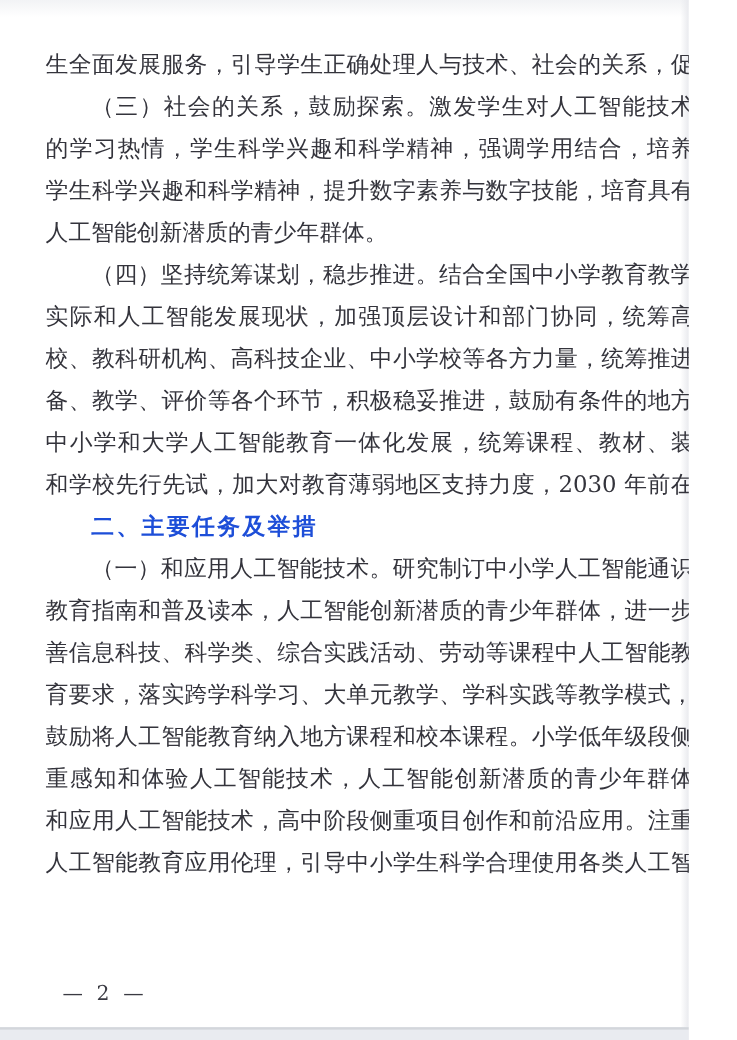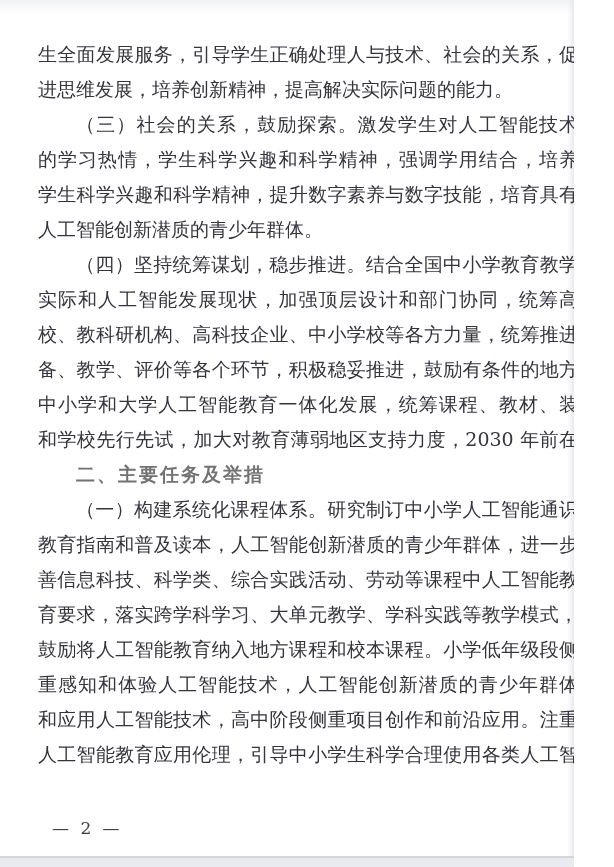--- a/index.html
+++ b/index.html
@@ -35,52 +35,51 @@
     font-size:19px;
     text-align:justify;
     text-align-last:justify;
     white-space:normal;
     overflow:hidden;
   }
   .line.end{text-align-last:left;}
   .line.ind{text-indent:2em;}
   .line.heading{
     font-weight:700;
-    color:#737373;
+    color:#1d4ed8;
     text-align-last:left;
     letter-spacing:2px;
   }
   .pagenum{
     position:absolute;left:52px;top:818px;
     font-size:17px;letter-spacing:3px;color:#3a3a42;
   }
 </style>
 </head>
 <body>
 
 <div class="page">
 
   <div class="scan-top"></div>
   <div class="scan-right"></div>
 
   <div class="textblock">
     <div class="line">生全面发展服务，引导学生正确处理人与技术、社会的关系，促</div>
-    <div class="line end">进思维发展，培养创新精神，提高解决实际问题的能力。</div>
     <div class="line ind">（三）社会的关系，鼓励探索。激发学生对人工智能技术</div>
     <div class="line">的学习热情，学生科学兴趣和科学精神，强调学用结合，培养</div>
     <div class="line">学生科学兴趣和科学精神，提升数字素养与数字技能，培育具有</div>
     <div class="line end">人工智能创新潜质的青少年群体。</div>
     <div class="line ind">（四）坚持统筹谋划，稳步推进。结合全国中小学教育教学</div>
     <div class="line">实际和人工智能发展现状，加强顶层设计和部门协同，统筹高</div>
     <div class="line">校、教科研机构、高科技企业、中小学校等各方力量，统筹推进</div>
     <div class="line">备、教学、评价等各个环节，积极稳妥推进，鼓励有条件的地方</div>
     <div class="line">中小学和大学人工智能教育一体化发展，统筹课程、教材、装</div>
     <div class="line">和学校先行先试，加大对教育薄弱地区支持力度，2030 年前在</div>
     <div class="line heading ind">二、主要任务及举措</div>
-    <div class="line ind">（一）构建系统化课程体系。研究制订中小学人工智能通识</div>
+    <div class="line ind">（一）和应用人工智能技术。研究制订中小学人工智能通识</div>
     <div class="line">教育指南和普及读本，人工智能创新潜质的青少年群体，进一步完</div>
     <div class="line">善信息科技、科学类、综合实践活动、劳动等课程中人工智能教</div>
     <div class="line">育要求，落实跨学科学习、大单元教学、学科实践等教学模式，</div>
     <div class="line">鼓励将人工智能教育纳入地方课程和校本课程。小学低年级段侧</div>
     <div class="line">重感知和体验人工智能技术，人工智能创新潜质的青少年群体</div>
     <div class="line">和应用人工智能技术，高中阶段侧重项目创作和前沿应用。注重</div>
     <div class="line">人工智能教育应用伦理，引导中小学生科学合理使用各类人工智</div>
   </div>
 
   <div class="pagenum">— 2 —</div>

